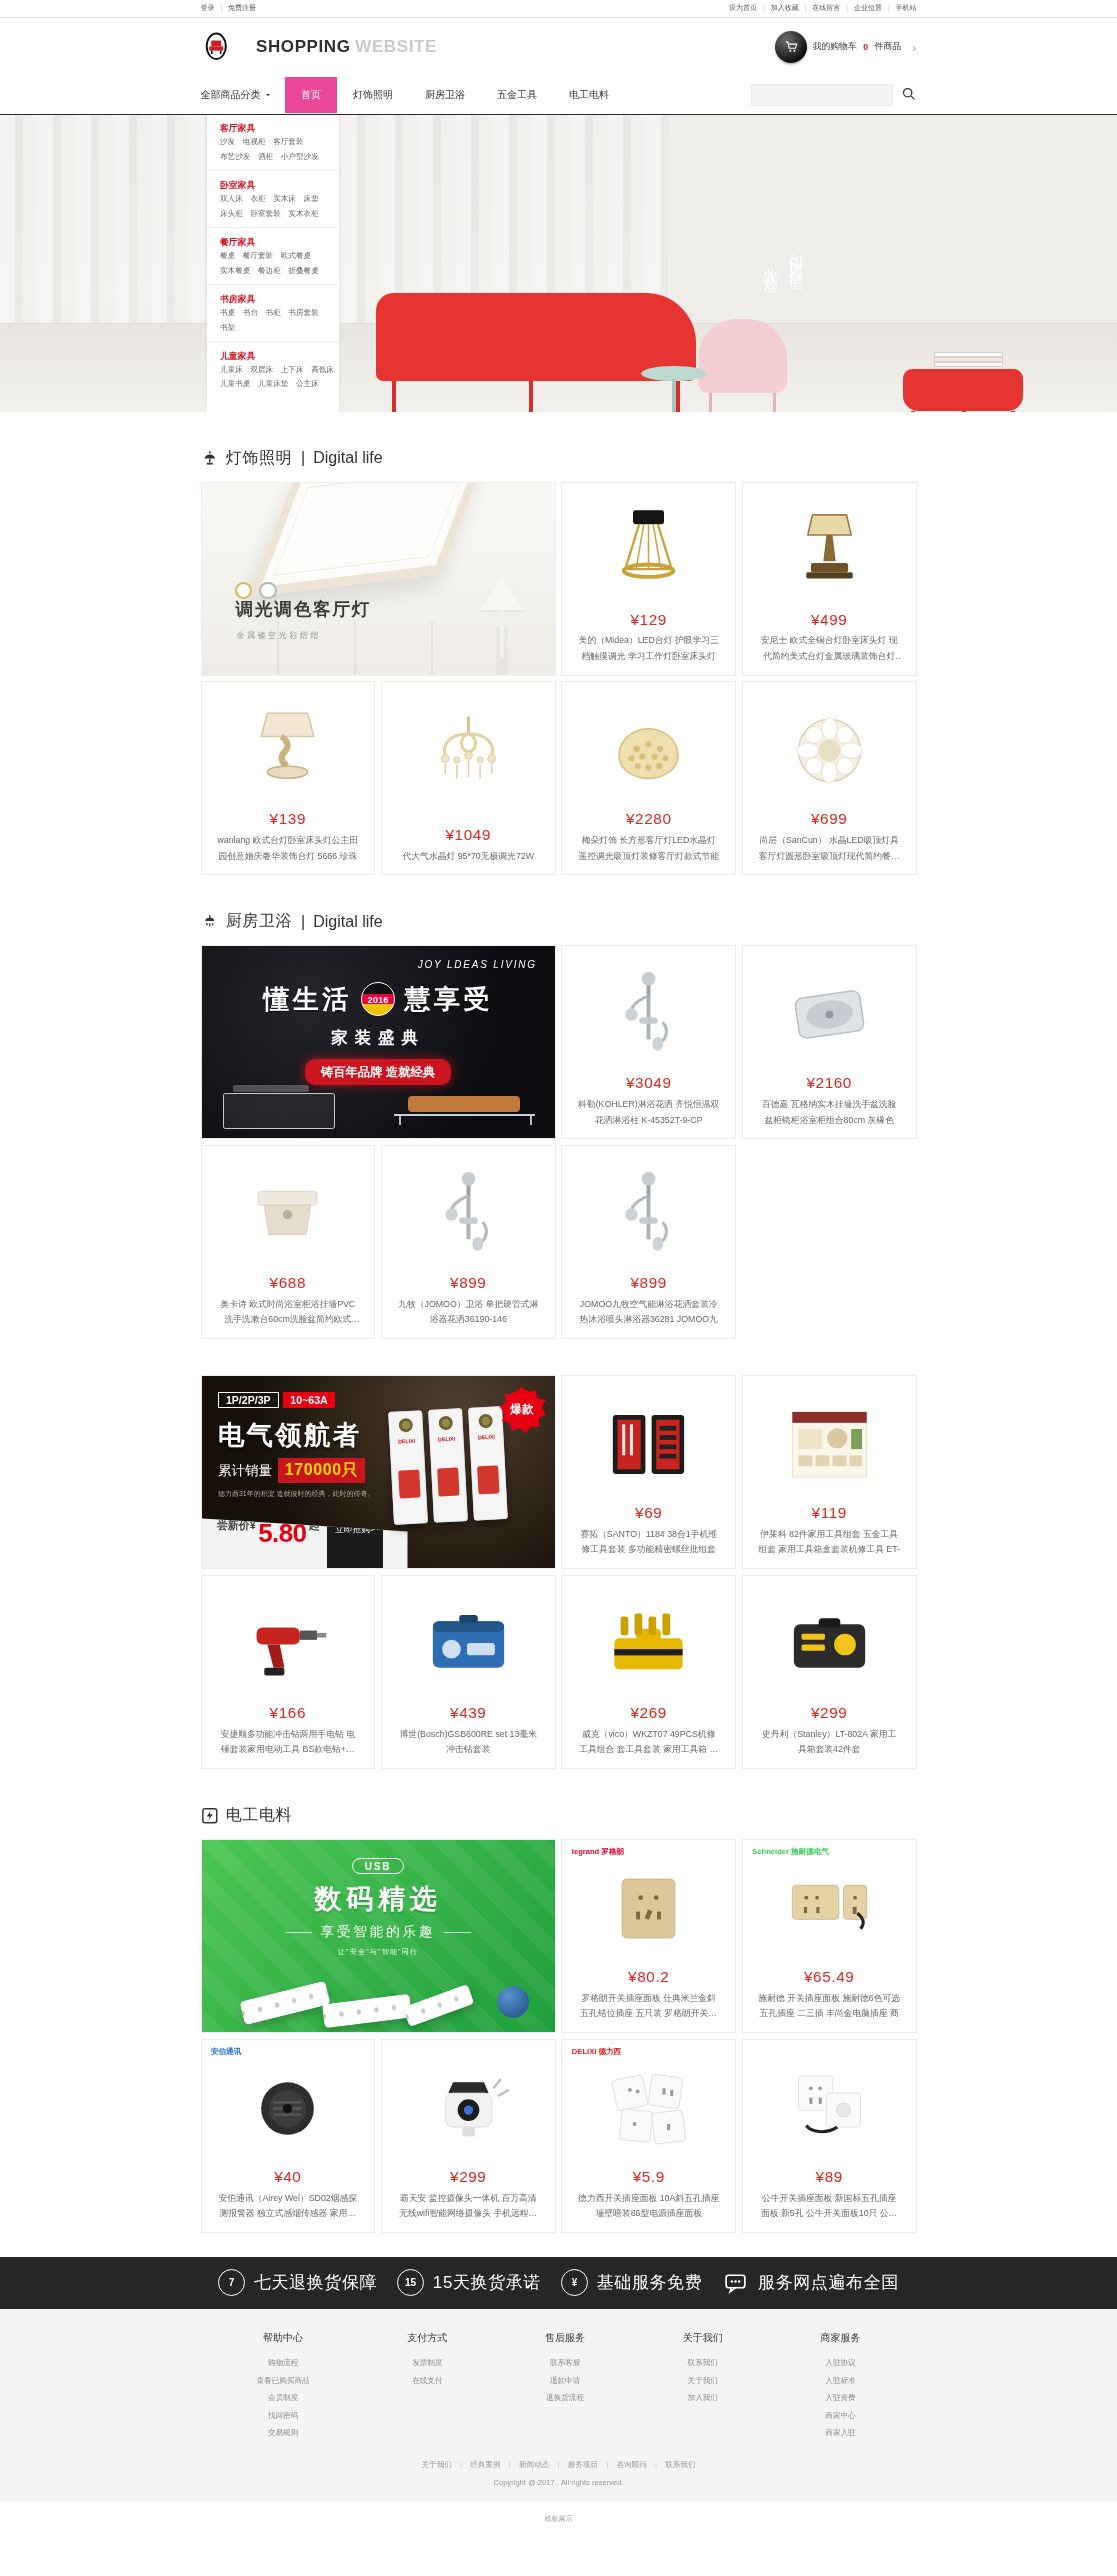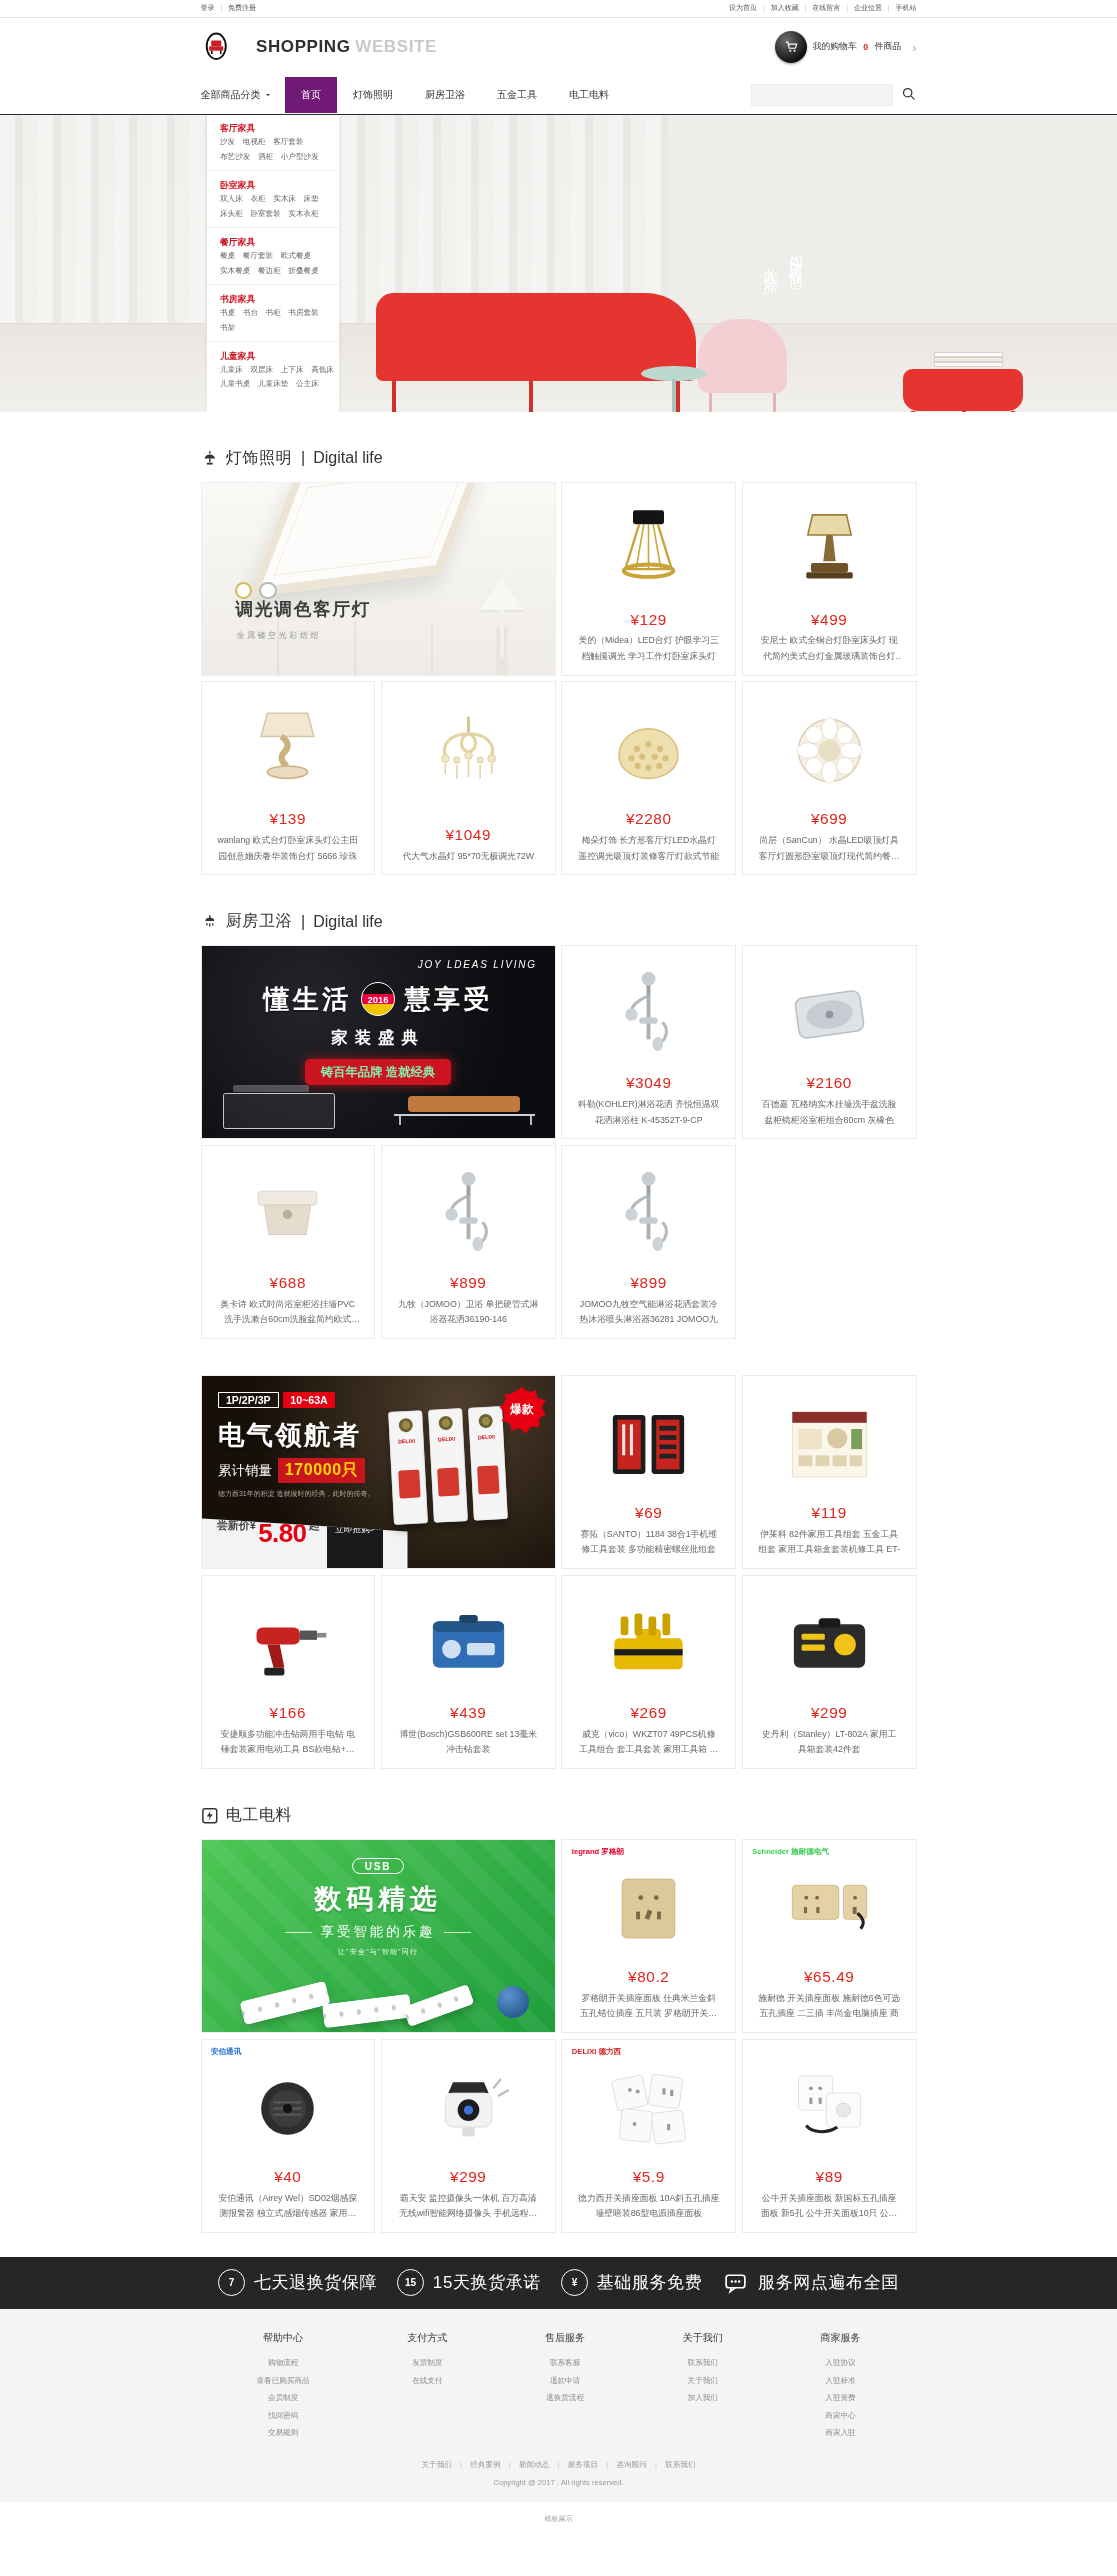--- a/index.html
+++ b/index.html
@@ -26,21 +26,21 @@
   .cart-count{color:#e1251b;font-weight:bold;margin:0 1.2px}
   .cart::after{content:"›";color:#aaa;font-size:13px;margin-left:5.9px}
 
   
   .nav{height:38px;background:#fff;border-bottom:1.8px solid #2b2b2b}
   .nav-inner{display:flex;align-items:center;height:36px;font-size:10px}
   .all-cats{display:flex;align-items:center;margin-right:15.3px;color:#333;font-size:10px}
   .caret{width:0;height:0;border:2.9px solid transparent;border-top-color:#333;margin-left:5.3px;margin-top:3.5px}
   #nav-items{display:flex;height:100%}
   .nav-item{display:flex;align-items:center;padding:0 16px;height:100%;color:#333}
-  .nav-item.active{background:#701a75;color:#fff}
+  .nav-item.active{background:#ec4899;color:#fff}
   .search-wrap{margin-left:auto;display:flex;align-items:center;gap:8.2px}
   .search-input{width:142px;height:22px;background:#f4f4f4;border:0.6px solid #ececec;outline:none;padding:0 7px;font-size:8.2px}
 
   
   .banner{position:relative;height:297px;overflow:hidden;background:linear-gradient(#ecebe9,#f5f4f1 60%,#f0eeea)}
   .curtain{position:absolute;left:0;top:0;width:62%;height:72%;background:repeating-linear-gradient(90deg,#f6f5f3 0 15.3px,#e9e7e4 15.3px 23.5px,#f2f1ee 23.5px 38px);opacity:.8}
   .wall{position:absolute;right:0;top:0;width:40%;height:72%;background:#efedea}
   .floor{position:absolute;left:0;bottom:0;width:100%;height:30%;background:linear-gradient(#e9e6e1,#f2f0ec);border-top:0.6px solid #e0ddd7}
   .sofa{position:absolute;left:376px;top:178px;width:320px;height:88px;background:#e63431;border-radius:17.6px 50px 7px 7px}
   .sofa .leg{position:absolute;bottom:-48px;width:4.1px;height:48px;background:#d52f2c}
@@ -100,21 +100,21 @@
   .pl-title{position:absolute;left:34px;bottom:54px;font-size:17.6px;color:#3c3c3c;font-weight:600;letter-spacing:1.8px}
   .pl-sub{position:absolute;left:35px;bottom:34px;font-size:8.2px;color:#9a9a9a;letter-spacing:2.3px}
 
   
   .promo-kitchen{background:radial-gradient(circle at 30% 30%,#23252b,#0c0d10 70%);text-align:center}
   .pk-corner{position:absolute;top:13px;right:17.6px;color:#fff;font-style:italic;font-size:10px;letter-spacing:1.8px}
   .pk-line1{display:flex;align-items:flex-start;justify-content:center;gap:9.4px;margin-top:36px}
   .pk-big{color:#fff;font-size:26px;font-weight:bold;letter-spacing:3.5px;text-shadow:0 1.2px 1.8px rgba(0,0,0,.6)}
   .pk-badge{width:34px;height:34px;border-radius:50%;border:1.8px solid #fff;display:flex;align-items:center;justify-content:center;color:#fff;font-size:9.4px;font-weight:bold;background:linear-gradient(180deg,#101010 34%,#e8003d 34% 67%,#f3c400 67%)}
   .pk-line2{color:#fff;font-size:16.4px;font-weight:bold;letter-spacing:7px;margin-top:9.4px}
-  .pk-ribbon{display:inline-block;margin-top:10.6px;background:#cb1420;color:#86efac;font-size:12.3px;font-weight:bold;padding:4.1px 16.4px;border-radius:5px;box-shadow:0 0 10.6px rgba(203,20,32,.7)}
+  .pk-ribbon{display:inline-block;margin-top:10.6px;background:#cb1420;color:#ffffff;font-size:12.3px;font-weight:bold;padding:4.1px 16.4px;border-radius:10px;box-shadow:0 0 10.6px rgba(203,20,32,.7)}
   .pk-rack{position:absolute;bottom:9.4px;left:21px;width:112px;height:36px;border:1.8px solid #c4c8cc;border-radius:2.3px;background:rgba(255,255,255,.07)}
   .pk-rack::after{content:"";position:absolute;top:-9.4px;left:9.4px;width:76px;height:7px;background:rgba(255,255,255,.25);border-radius:1.8px}
   .pk-shelf{position:absolute;bottom:22px;right:20px;width:141px;height:2.9px;background:#cdd0d3}
   .pk-shelf::before{content:"";position:absolute;top:-17.6px;left:14px;width:112px;height:16.4px;background:#c07a3c;border-radius:4.1px}
   .pk-shelf::after{content:"";position:absolute;top:2.9px;left:5.9px;width:129px;height:8.2px;border-left:2.3px solid #b9bcbf;border-right:2.3px solid #b9bcbf}
 
   
   .promo-hw{background:radial-gradient(circle at 72% 18%,#51402e,#161009 68%)}
   .ph-tags{position:absolute;top:15.3px;left:16.4px;display:flex;font-size:10.6px;font-weight:bold}
   .ph-tag1{border:1.2px solid #fff;color:#fff;padding:1.2px 7px}

